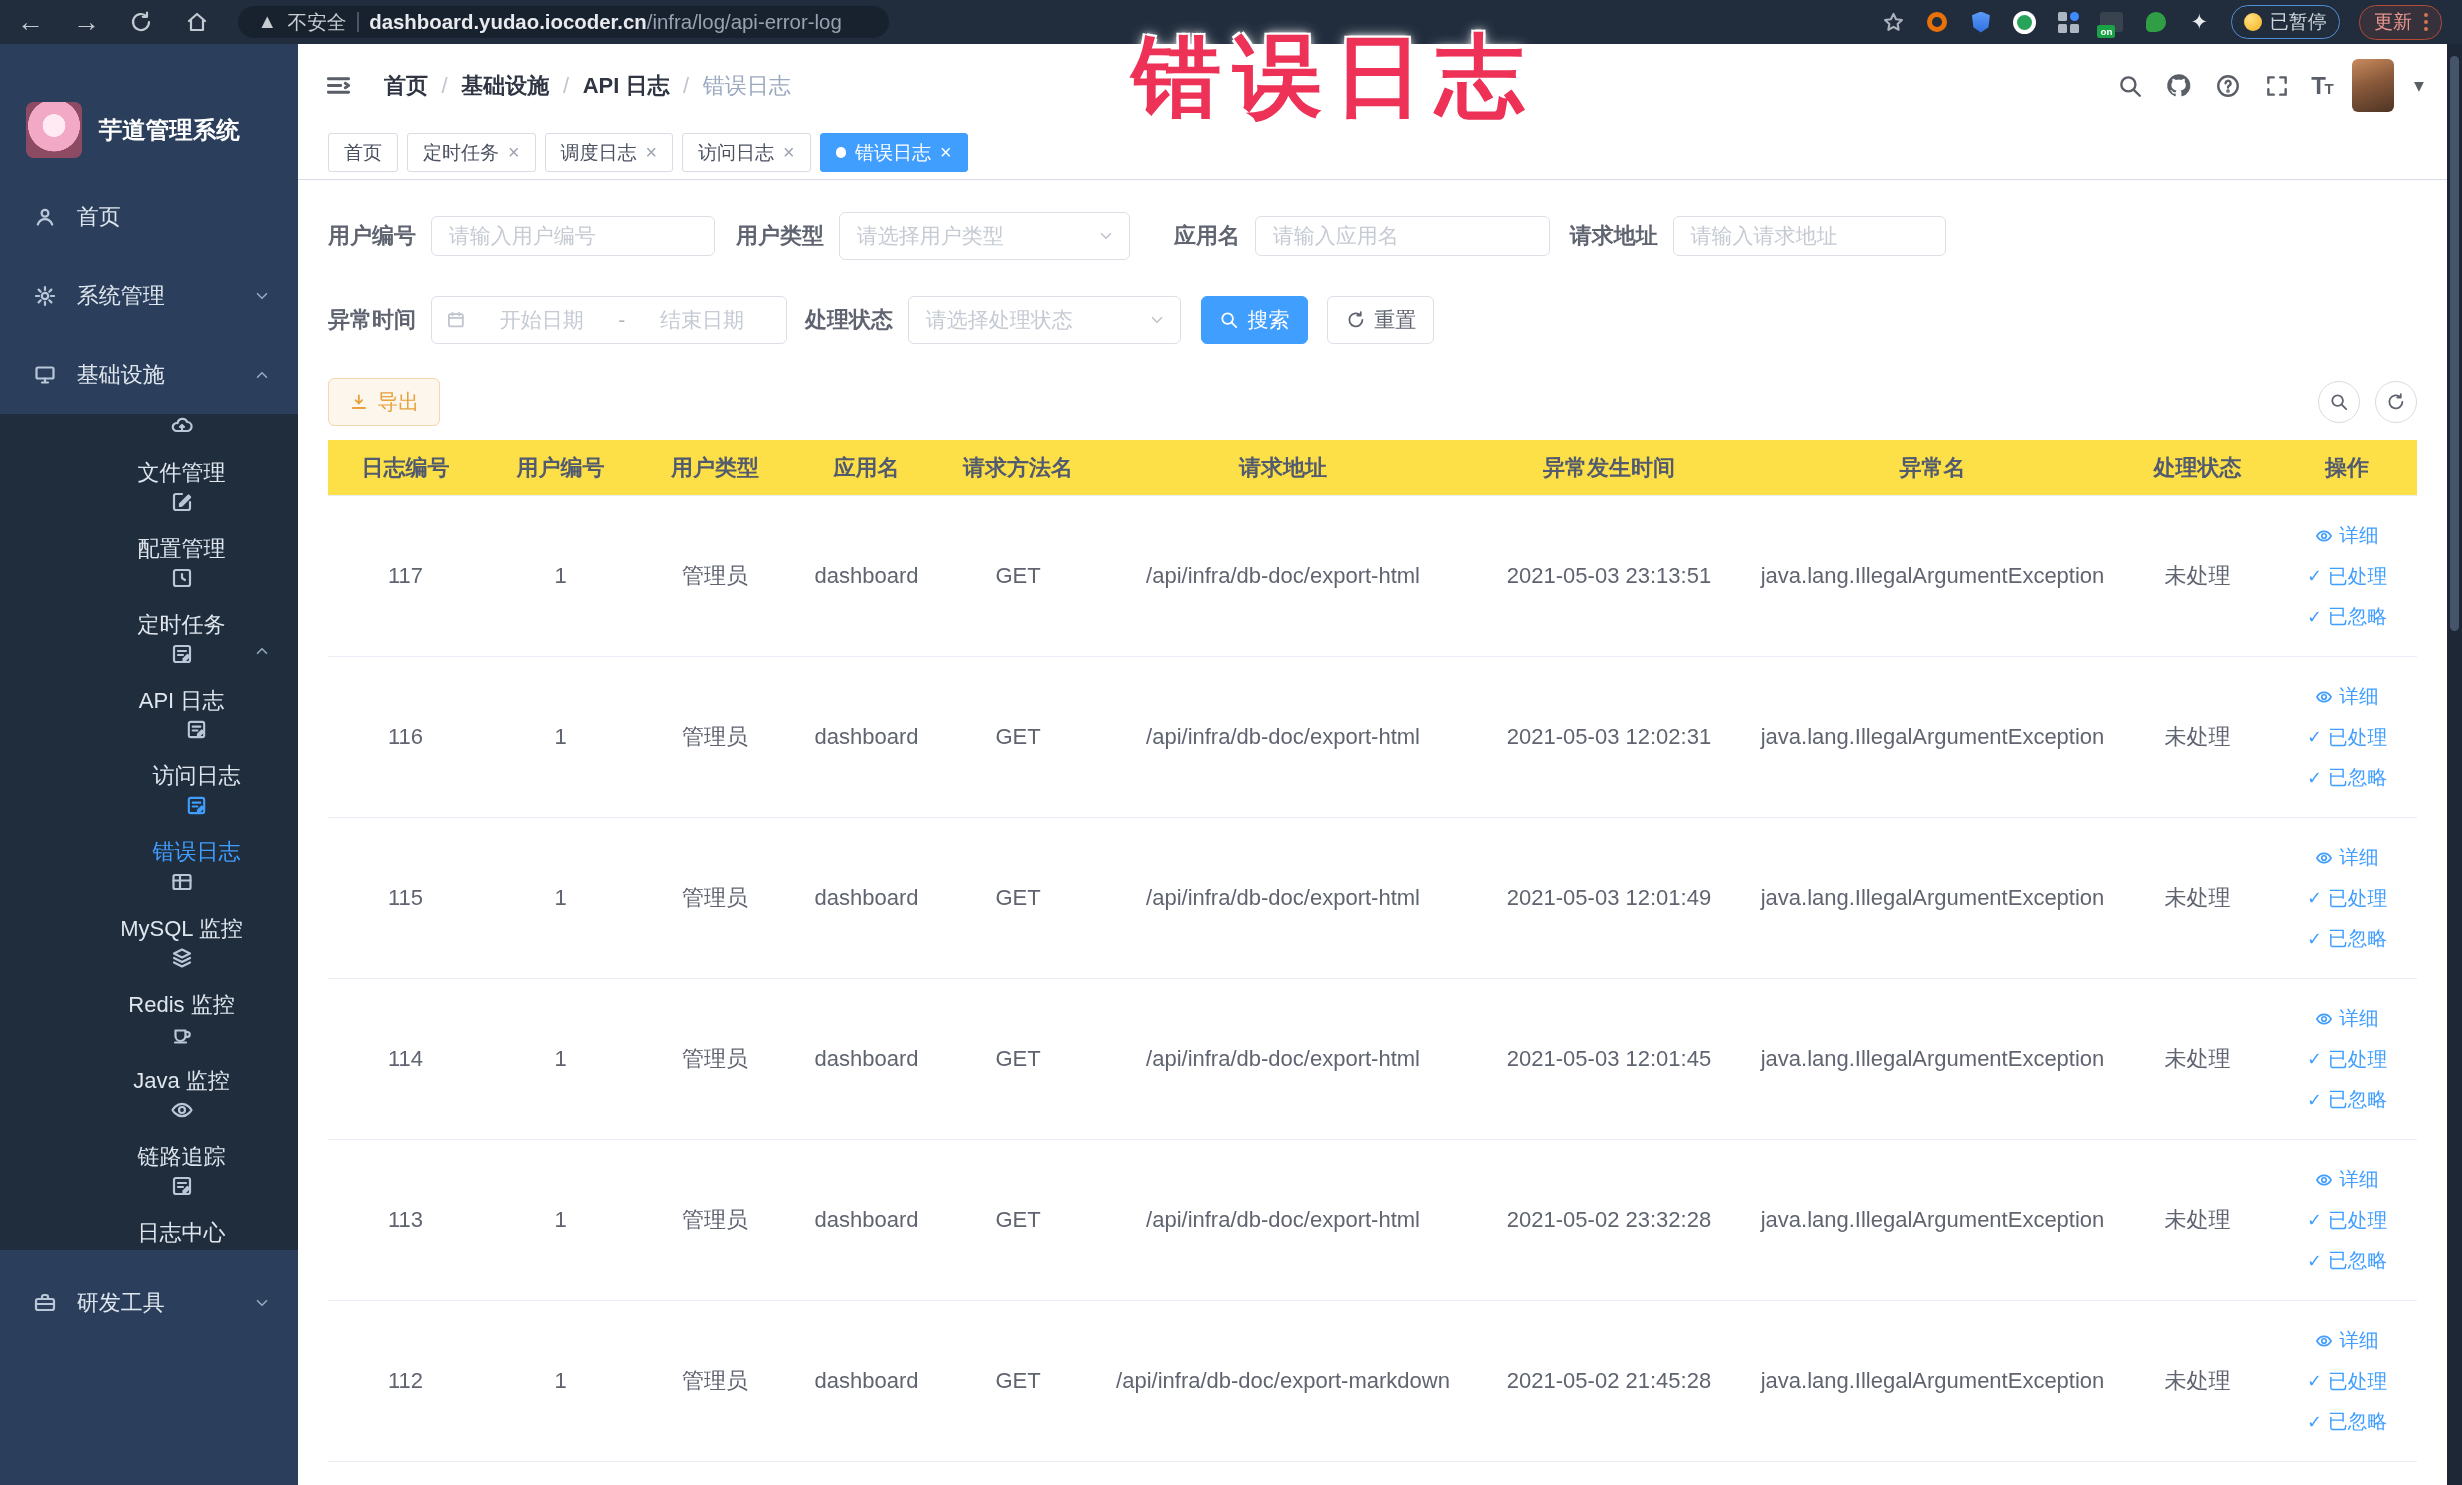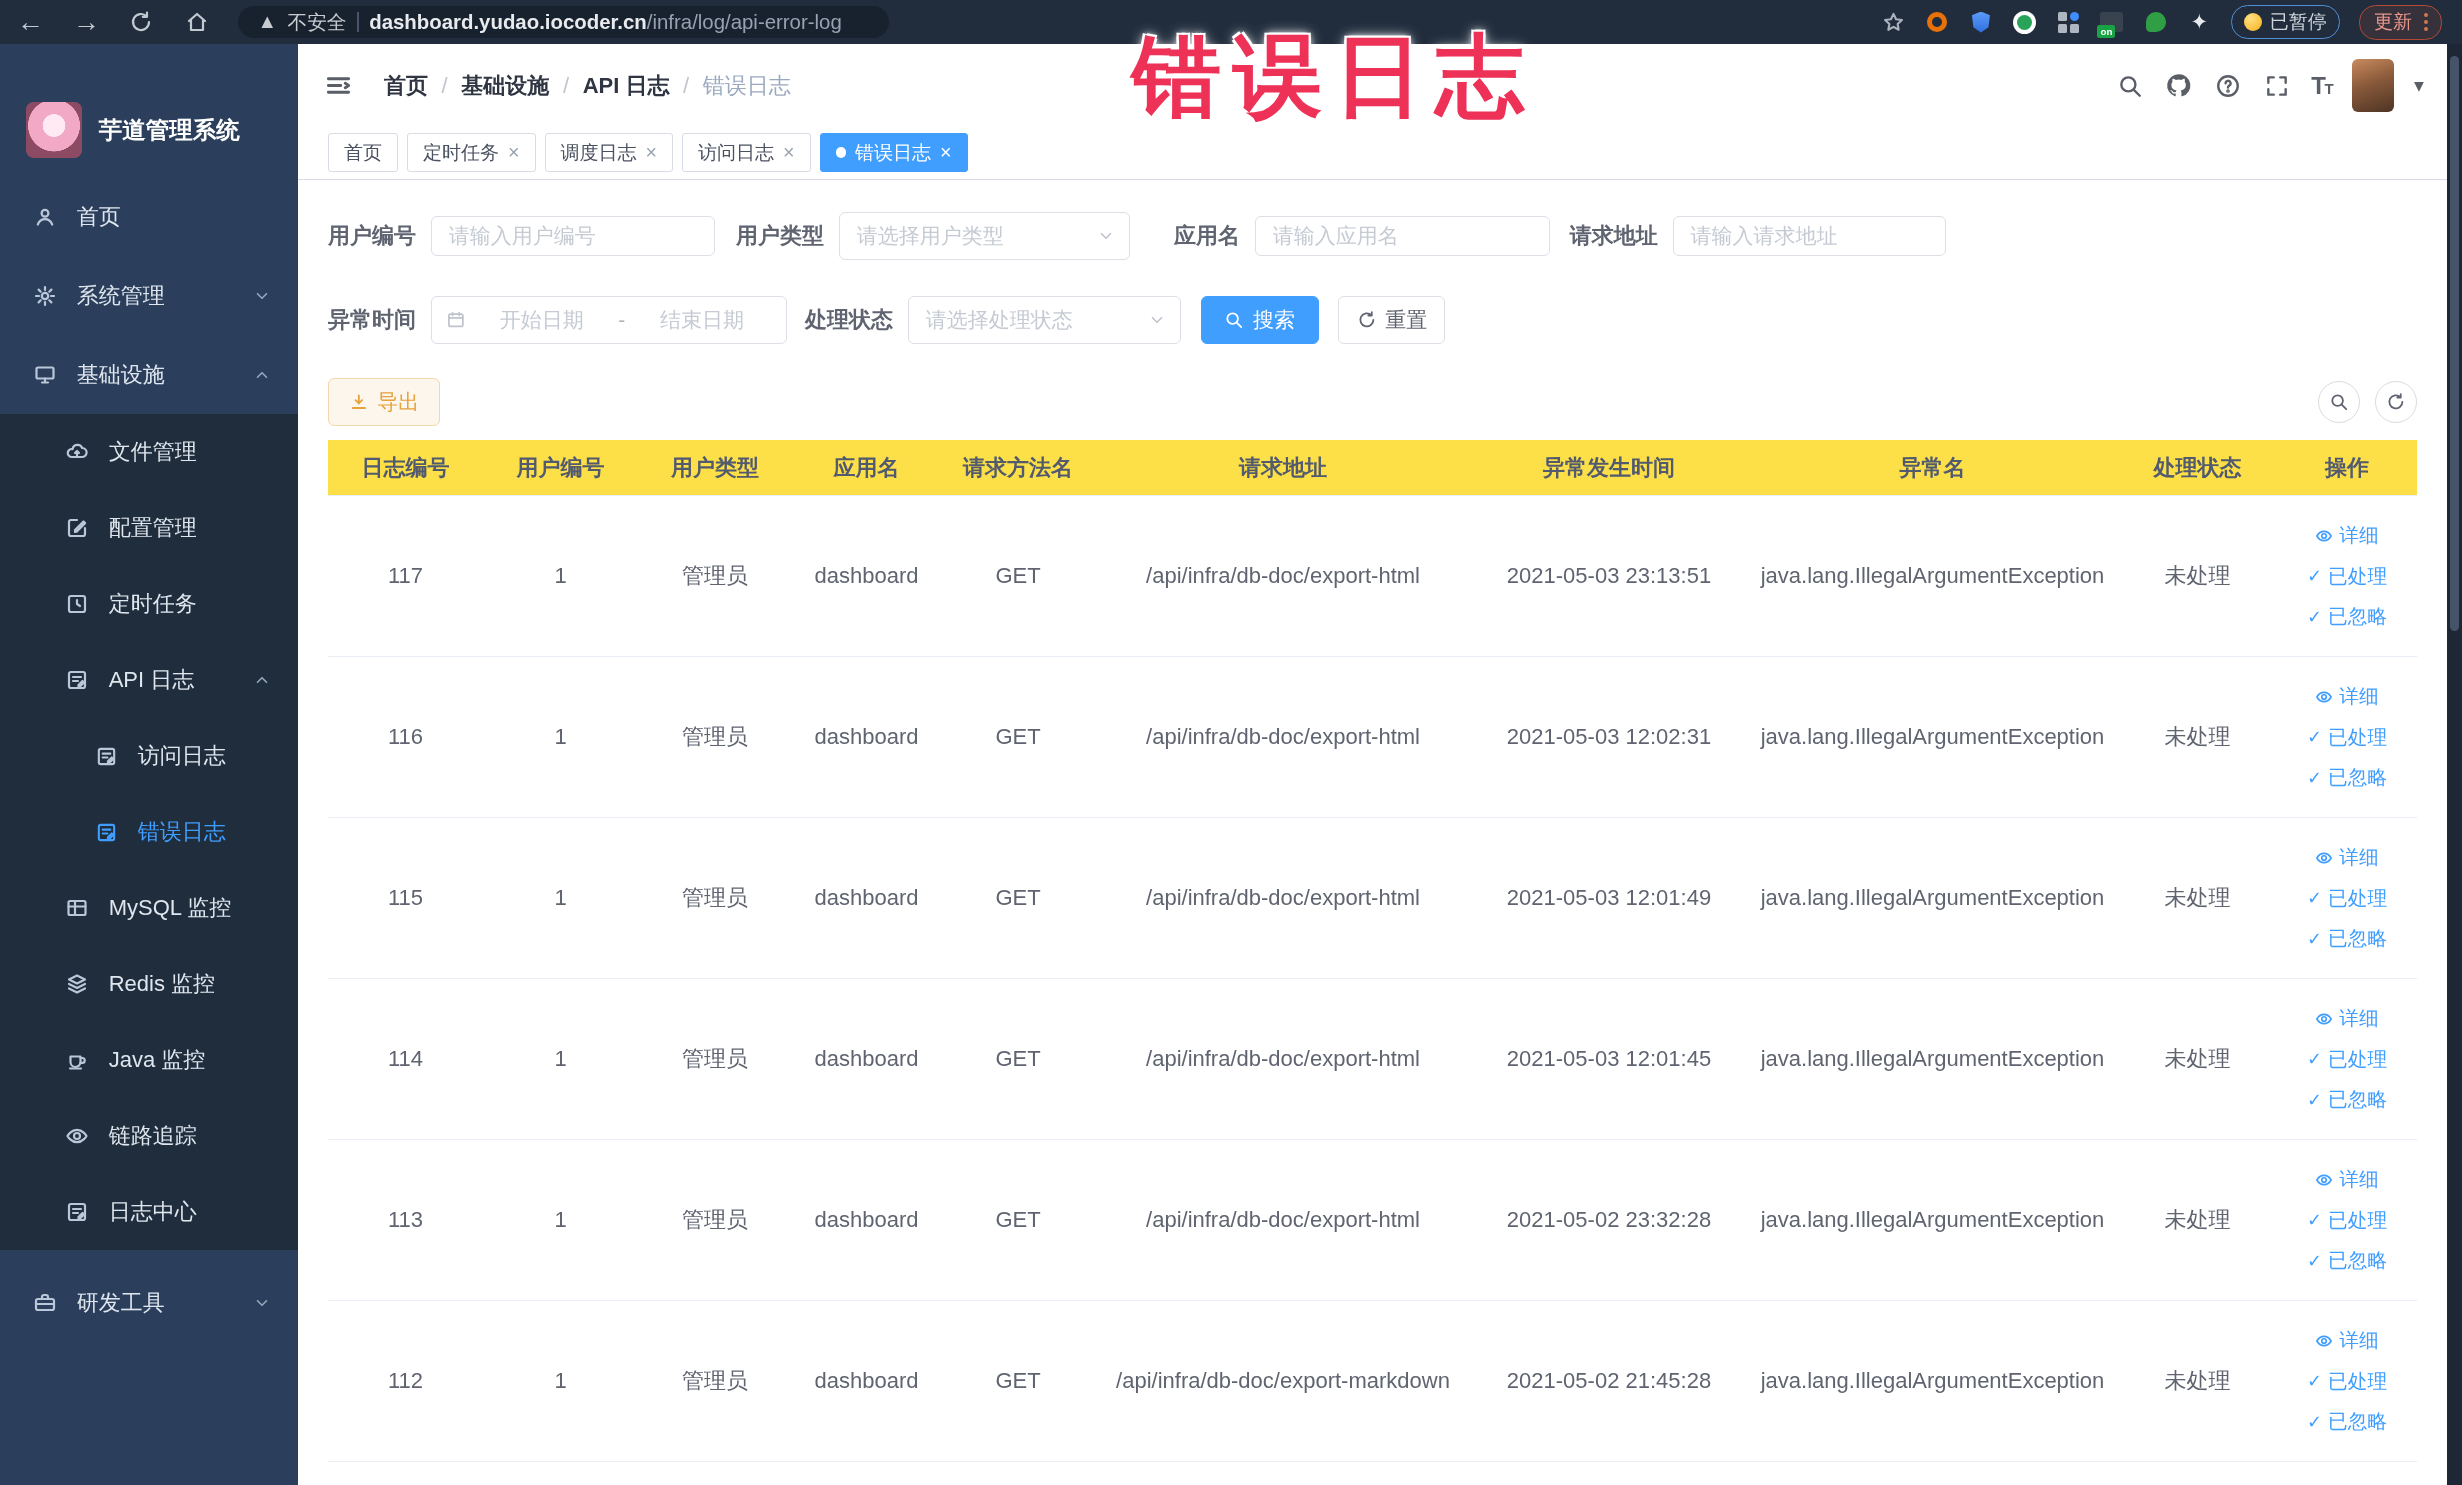--- a/index.html
+++ b/index.html
@@ -56,21 +56,21 @@
   .logo-row{height:95px;display:flex;align-items:center;gap:16.7px;padding-left:26px;margin-top:38px;}
   .logo-img{width:56px;height:56px;border-radius:7.6px;flex:none;
             background:radial-gradient(circle at 50% 42%,#ffe9f2 0 26%,#f2a9c6 27% 60%,#8c4a63 61% 100%);}
   .logo-title{font-size:23.5px;font-weight:700;color:#ffffff;white-space:nowrap;}
   .menu{display:flex;flex-direction:column;}
   .mi{position:relative;height:79px;display:flex;align-items:center;gap:19.7px;font-size:22px;cursor:pointer;}
   .mi .micon{flex:none;color:#b9c7d8;}
   .mi .lbl{white-space:nowrap;}
   .mi.l1{padding-left:33px;}
   .submenu{background:#1f2d3d;}
-  .submenu .mi{height:76px;}
+  .submenu .mi{height:76px;flex-direction:column;}
   .mi.l2{padding-left:65px;}
   .mi.l3{padding-left:95px;}
   .mi .chev{position:absolute;right:27px;color:#94a7bc;}
   .mi.active{color:#409EFF;}
   .mi.active .micon{color:#409EFF;}
   .devtools{margin-top:13.6px;}
 
   
   .navbar{position:absolute;left:298px;top:44px;right:15px;height:83px;background:#fff;
           border-bottom:0.8px solid #eef1f5;display:flex;align-items:center;z-index:2;}
@@ -112,21 +112,21 @@
        display:flex;align-items:center;justify-content:space-between;padding:0 13.6px 0 16.7px;gap:40px;}
   .sel .ph{font-size:21px;color:#c5cad3;white-space:nowrap;}
   .sel .chev{color:#c0c4cc;}
   .daterange{height:48px;box-sizing:border-box;border:1.5px solid #dcdfe6;border-radius:6px;background:#fff;
              display:flex;align-items:center;padding:0 13.6px;gap:6px;}
   .daterange .ph{font-size:21px;color:#c5cad3;flex:1;text-align:center;white-space:nowrap;}
   .daterange .dsep{font-size:21px;color:#aeb3bc;}
   .daterange .cal{color:#c0c4cc;}
   .btn{height:48px;box-sizing:border-box;border-radius:6px;font-size:21px;display:flex;align-items:center;
        justify-content:center;gap:9px;cursor:pointer;white-space:nowrap;}
-  .btn-search{width:118px;background:#409EFF;border:1.5px solid #409EFF;color:#fff;}
+  .btn-search{width:107px;background:#409EFF;border:1.5px solid #409EFF;color:#fff;}
   .btn-reset{width:107px;background:#fff;border:1.5px solid #dcdfe6;color:#5f6470;}
   .toolbar-row{margin-top:34px;display:flex;align-items:center;}
   .btn-export{width:112px;background:#fdf6ec;border:1.5px solid #f3d8ad;color:#e6a23c;}
   .mini-circles{margin-left:auto;display:flex;gap:15px;}
   .circle-btn{width:42px;height:42px;border-radius:50%;border:1.5px solid #d8dce0;box-sizing:border-box;
               display:flex;align-items:center;justify-content:center;color:#5f6470;background:#fff;cursor:pointer;}
 
   
   .table{margin-top:14.4px;}
   .trow{display:grid;grid-template-columns:155px 155px 154px 149px 154px 376px 276px 371px 159px 1fr;

